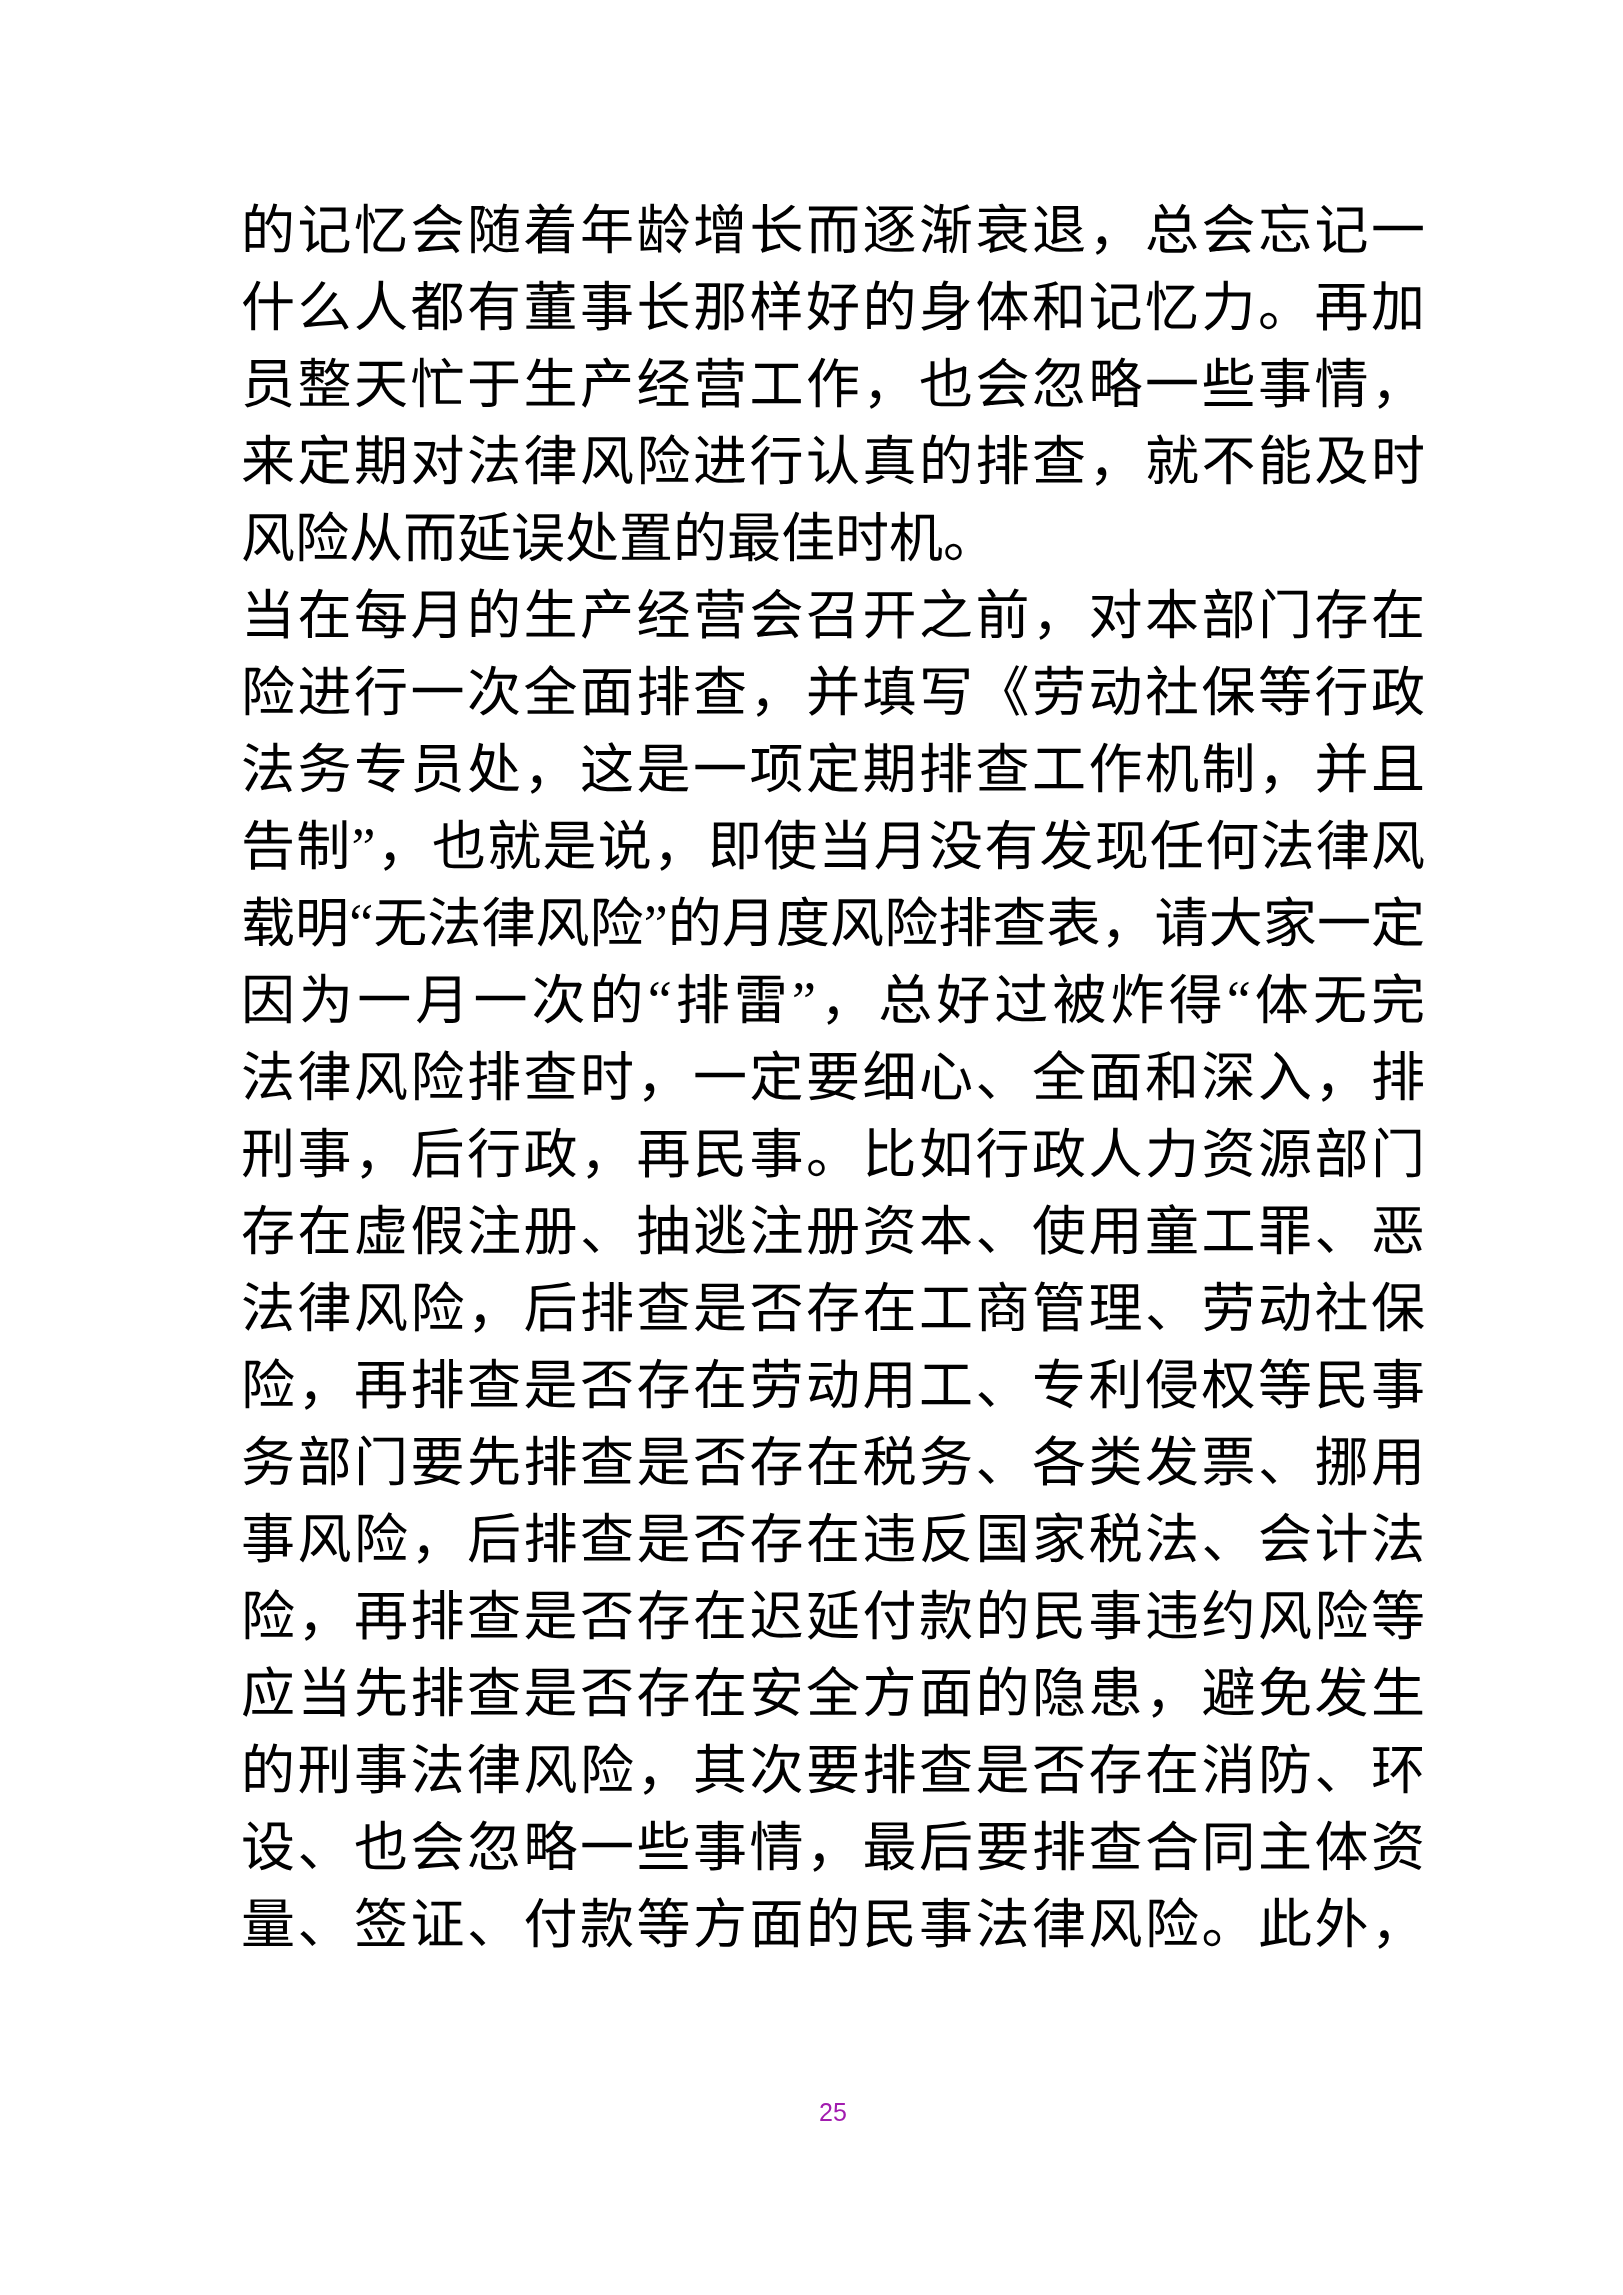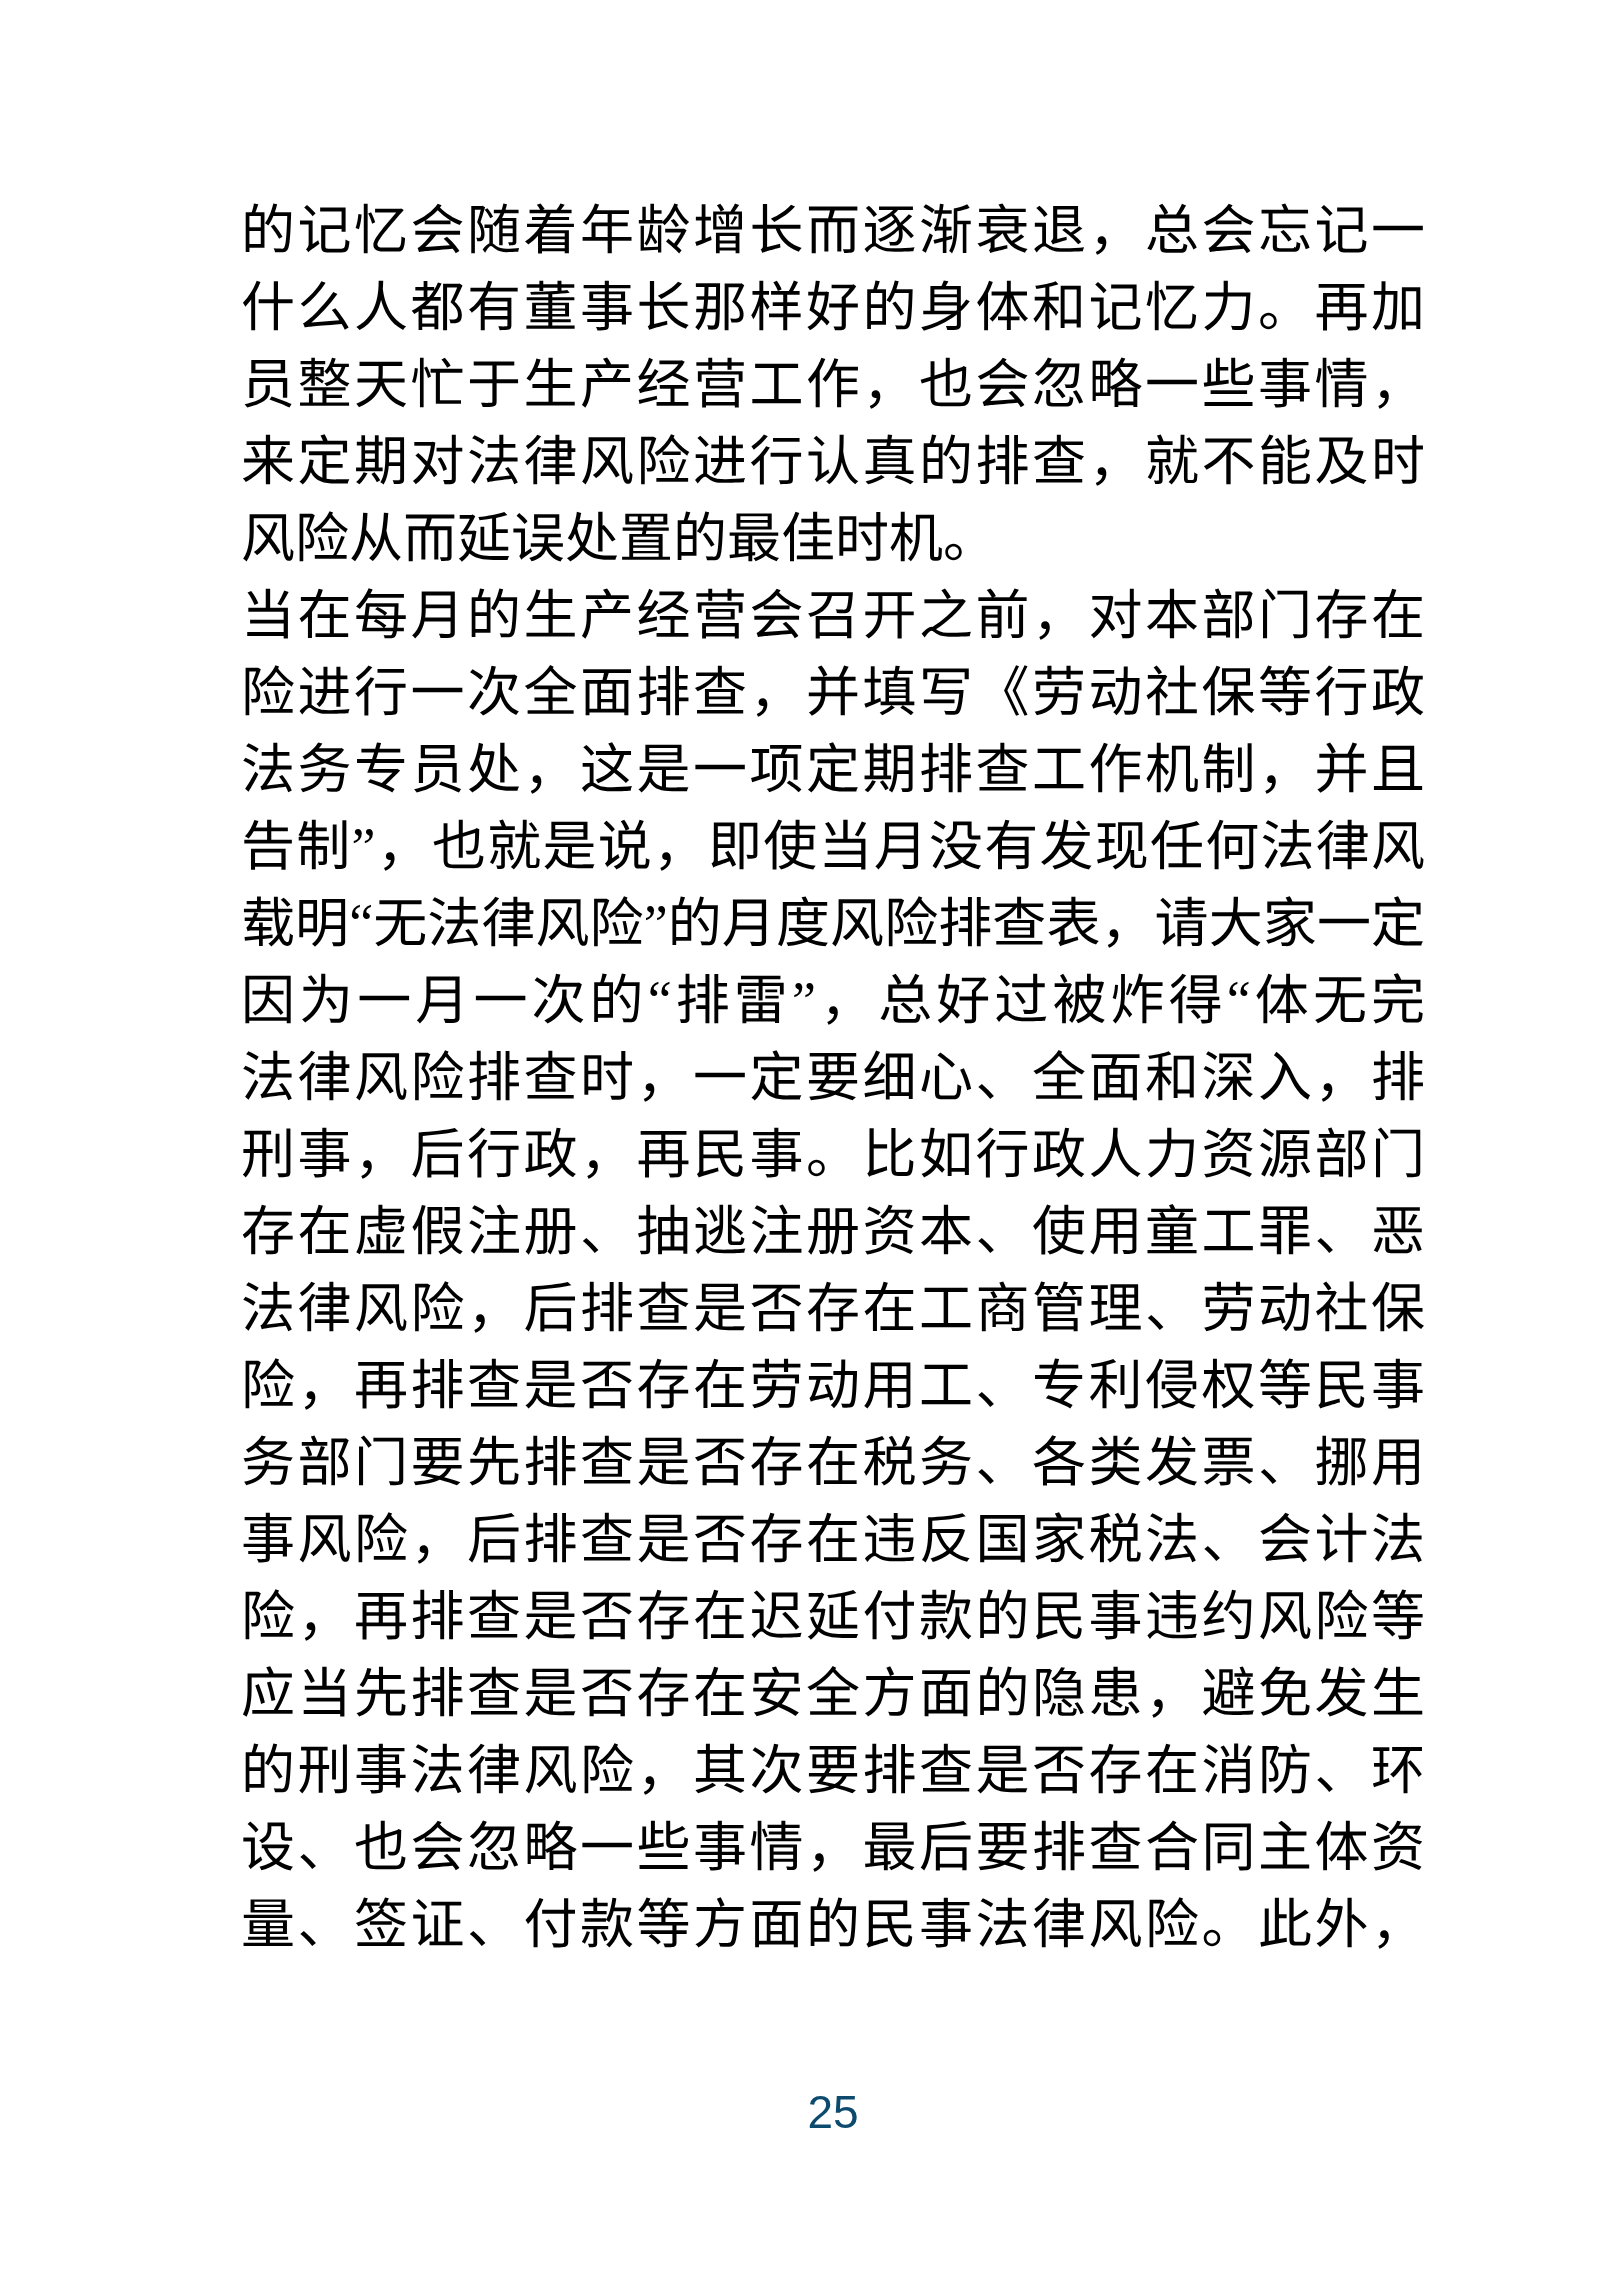--- a/index.html
+++ b/index.html
@@ -46,23 +46,23 @@
   }
   .page-footer {
     position: absolute;
     left: 241px;
     top: 2095px;
     width: 1184px;
     text-align: center;
   }
   .page-number {
     font-family: "Liberation Sans", "DejaVu Sans", sans-serif;
-    font-size: 46px;
+    font-size: 25px;
     line-height: 35px;
-    color: #0c4a6e;
+    color: #a21caf;
   }
 </style>
 </head>
 <body>
 
 <div class="page">
 
   <div class="text-block">
     <div class="line">的记忆会随着年龄增长而逐渐衰退，总会忘记一些事情，不是</div>
     <div class="line">什么人都有董事长那样好的身体和记忆力。再加上各位管理人</div>

